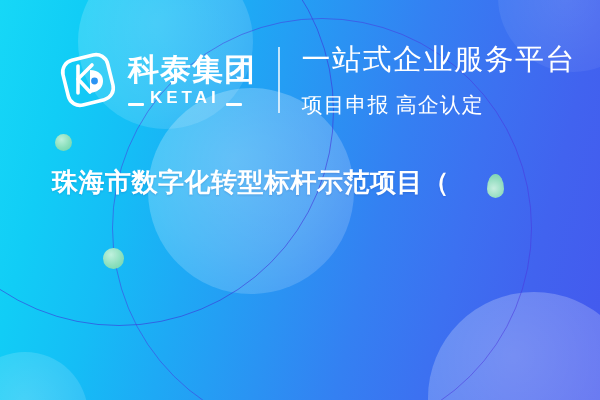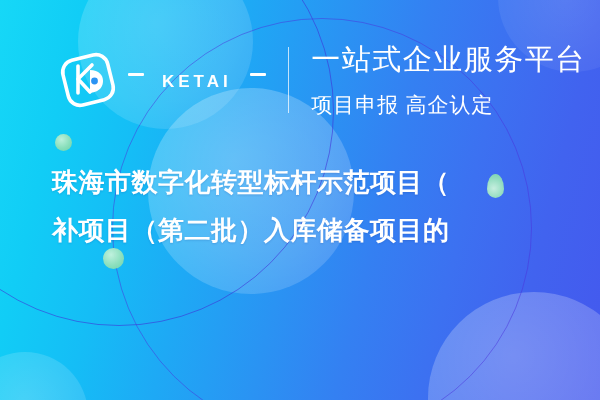--- a/index.html
+++ b/index.html
@@ -134,23 +134,23 @@
   .logo-cn {
     font-size: 31px;
     font-weight: 700;
     color: #ffffff;
     letter-spacing: 1px;
     line-height: 1.02;
     white-space: nowrap;
   }
   .logo-en-row {
     display: flex;
-    align-items: flex-start;
+    align-items: flex-end;
     margin-top: 3px;
-    gap: 18px;
+    gap: 6px;
   }
   .logo-rule {
     height: 3px;
     width: 16px;
     background: #ffffff;
     border-radius: 1px;
     flex: none;
   }
   .logo-en {
     font-size: 17px;
@@ -229,35 +229,35 @@
           </g>
           <g fill="none" stroke="#ffffff" stroke-width="3.6" stroke-linecap="round" stroke-linejoin="round">
             <path d="M22 21 L22 48"></path>
             <path d="M36 20 L22 34 L34 47"></path>
           </g>
           <path d="M34 25 L34 48 C45 47 47 40 47 36 C47 30 43 25.5 34 25 Z" fill="#ffffff"></path>
           <circle cx="38.5" cy="36" r="3.4" fill="#2a93f3"></circle>
         </svg>
       </span>
       <span class="logo-words">
+        <span class="logo-cn">科泰集团</span>
         <span class="logo-en-row">
           <span class="logo-rule"></span>
           <span class="logo-en">KETAI</span>
           <span class="logo-rule"></span>
         </span>
       </span>
     </div>
 
     <div class="divider"></div>
 
     <div class="tagline">
       <span class="tagline-main">一站式企业服务平台</span>
       <span class="tagline-sub">项目申报 高企认定</span>
     </div>
 
   </div>
 
   <div class="title">
     <div class="title-line">珠海市数字化转型标杆示范项目（</div>
-    <div class="title-line">补项目（第二批）入库储备项目的</div>
   </div>
 
 </div>
 
 </body></html>

